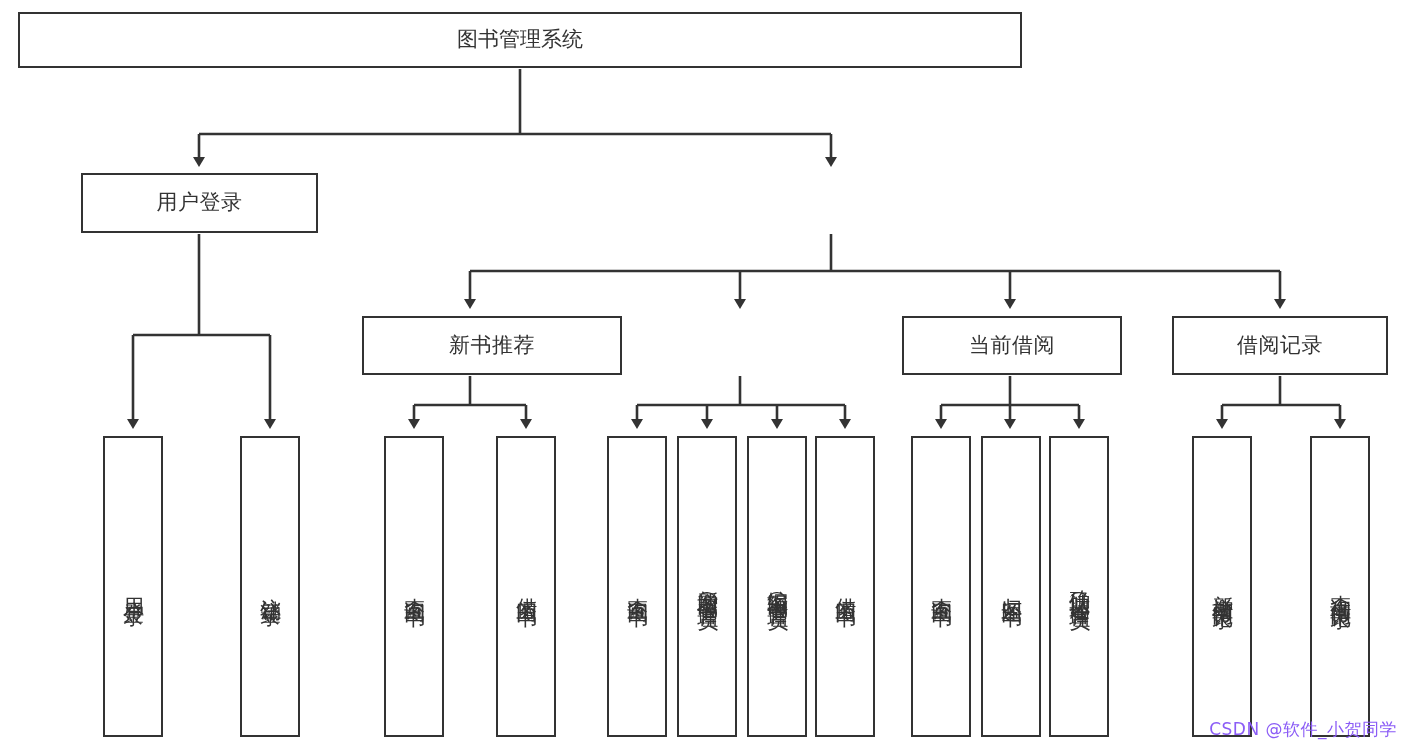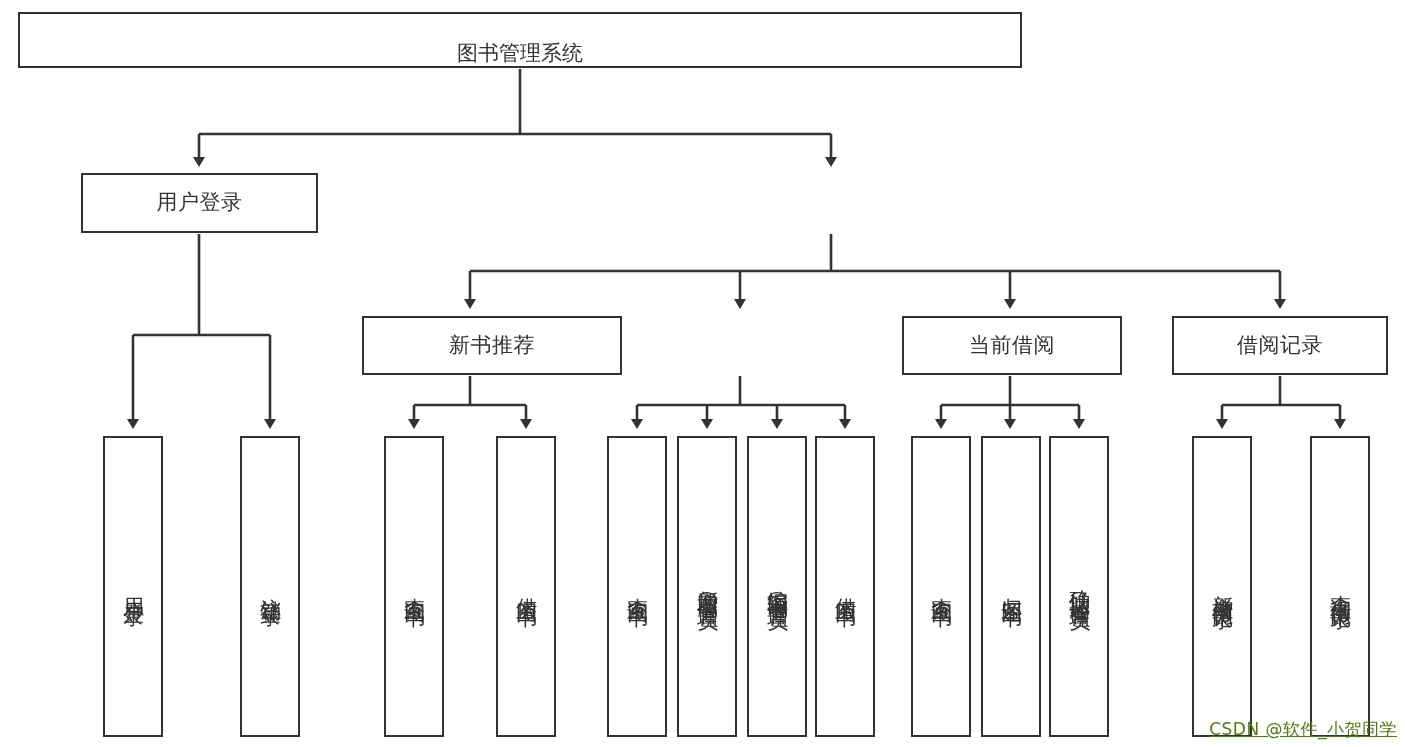--- a/index.html
+++ b/index.html
@@ -54,25 +54,24 @@
   .node-v .vtext {
     writing-mode: vertical-rl;
     text-orientation: upright;
     white-space: nowrap;
   }
   .watermark {
     position: absolute;
     right: 8px;
     bottom: 6px;
     font-size: 17px;
-    color: #4d7c0f;
+    color: #8b5cf6;
     letter-spacing: 0.5px;
     white-space: nowrap;
     pointer-events: none;
-    text-decoration: underline;
   }
 </style>
 </head>
 <body>
 
 <div id="diagram-root">
 
   <svg id="diagram-svg" viewBox="0 0 1405 747" xmlns="http://www.w3.org/2000/svg">
     <defs>
       <marker id="arrow" markerWidth="10" markerHeight="12" refX="1" refY="6" orient="auto" markerUnits="userSpaceOnUse">
@@ -122,21 +121,21 @@
       <path d="M1010,405 L1010,420" marker-end="url(#arrow)"></path>
       <path d="M1079,405 L1079,420" marker-end="url(#arrow)"></path>
 
       <path d="M1280,376 L1280,405"></path>
       <path d="M1222,405 L1340,405"></path>
       <path d="M1222,405 L1222,420" marker-end="url(#arrow)"></path>
       <path d="M1340,405 L1340,420" marker-end="url(#arrow)"></path>
     </g>
   </svg>
 
-  <div class="node node-root" style="left:18px; top:12px; width:1004px; height:56px;align-items:flex-end;">
+  <div class="node node-root" style="left:18px; top:12px; width:1004px; height:56px;">
     <span>图书管理系统</span>
   </div>
 
   <div class="node node-h" style="left:81px; top:173px; width:237px; height:60px;">
     <span>用户登录</span>
   </div>
 
   <div class="node node-h" style="left:362px; top:316px; width:260px; height:59px;">
     <span>新书推荐</span>
   </div>

